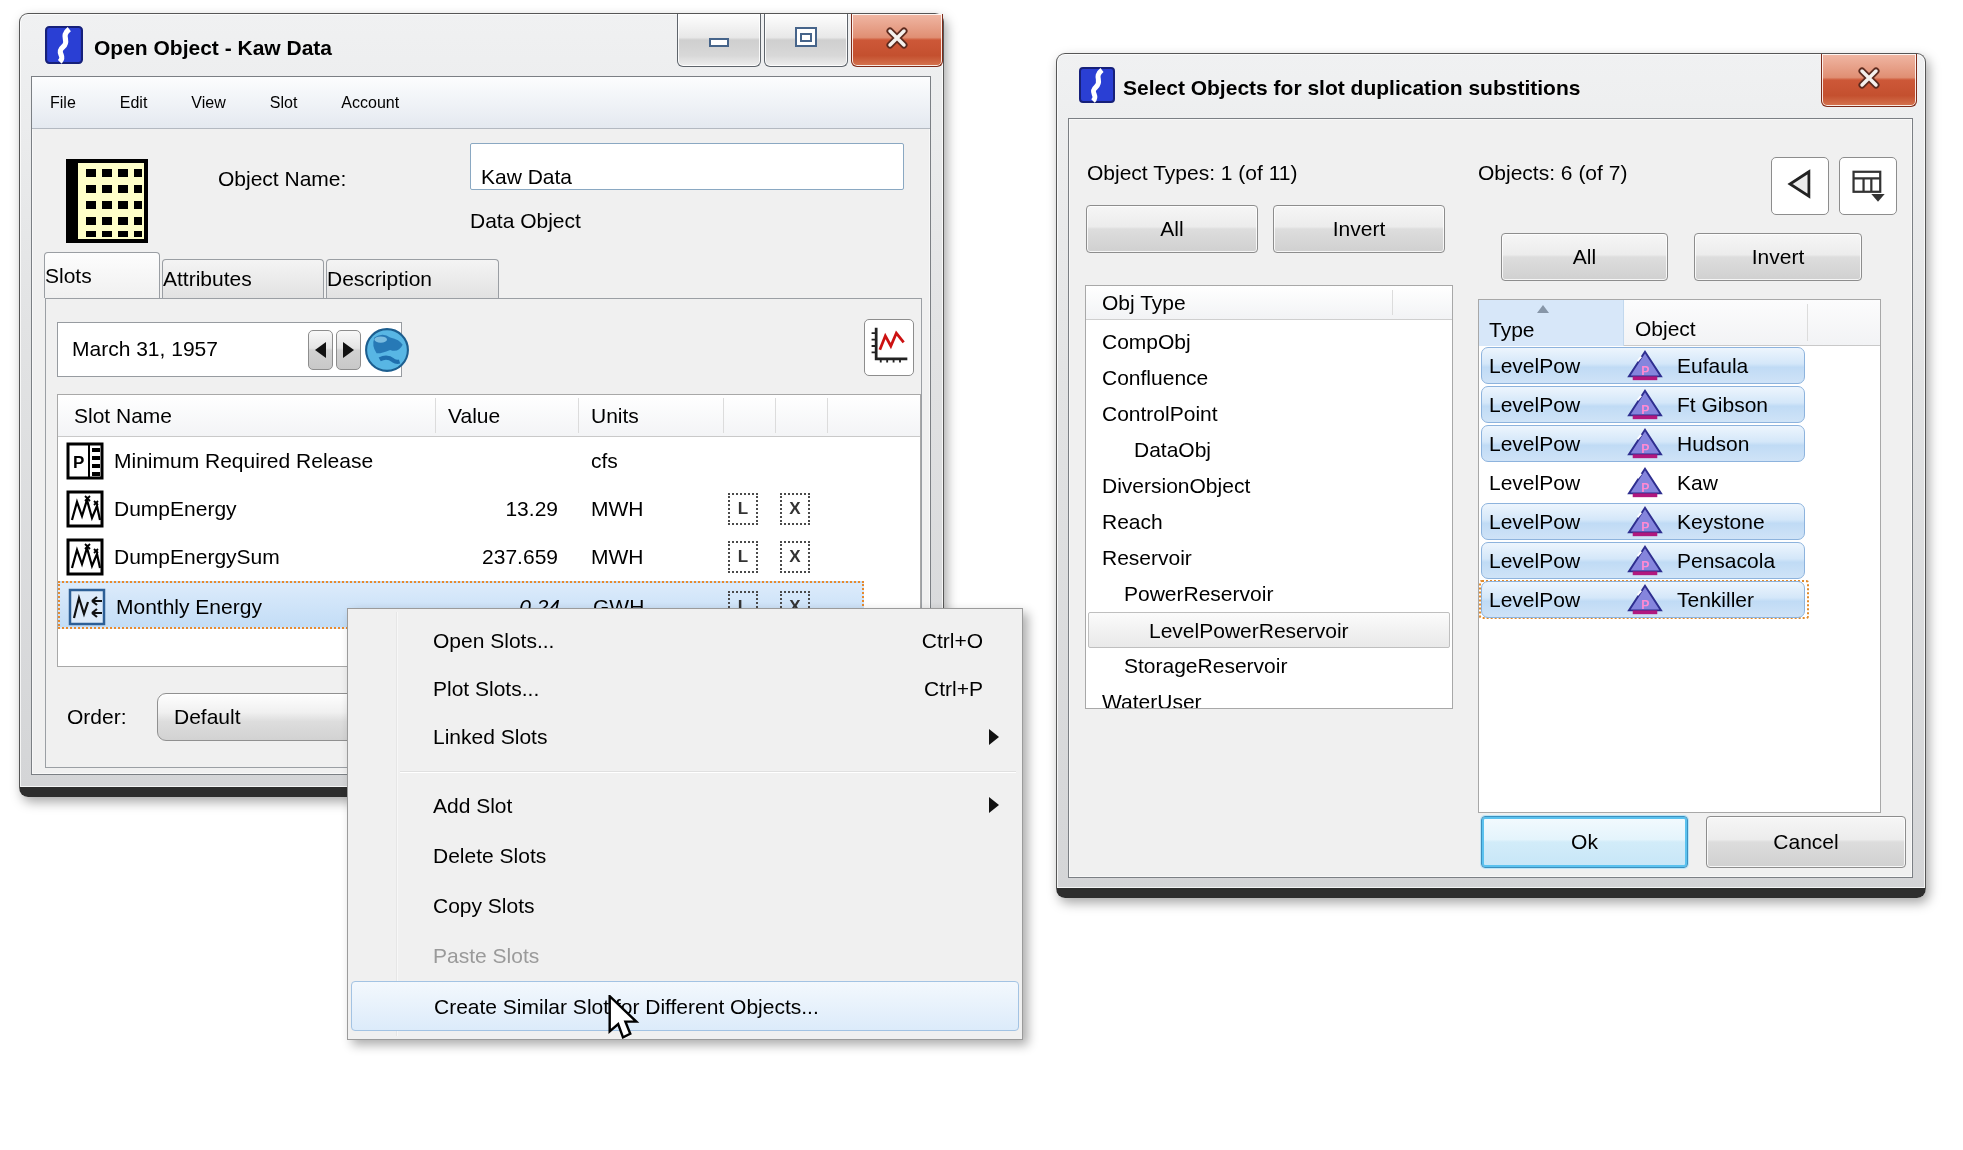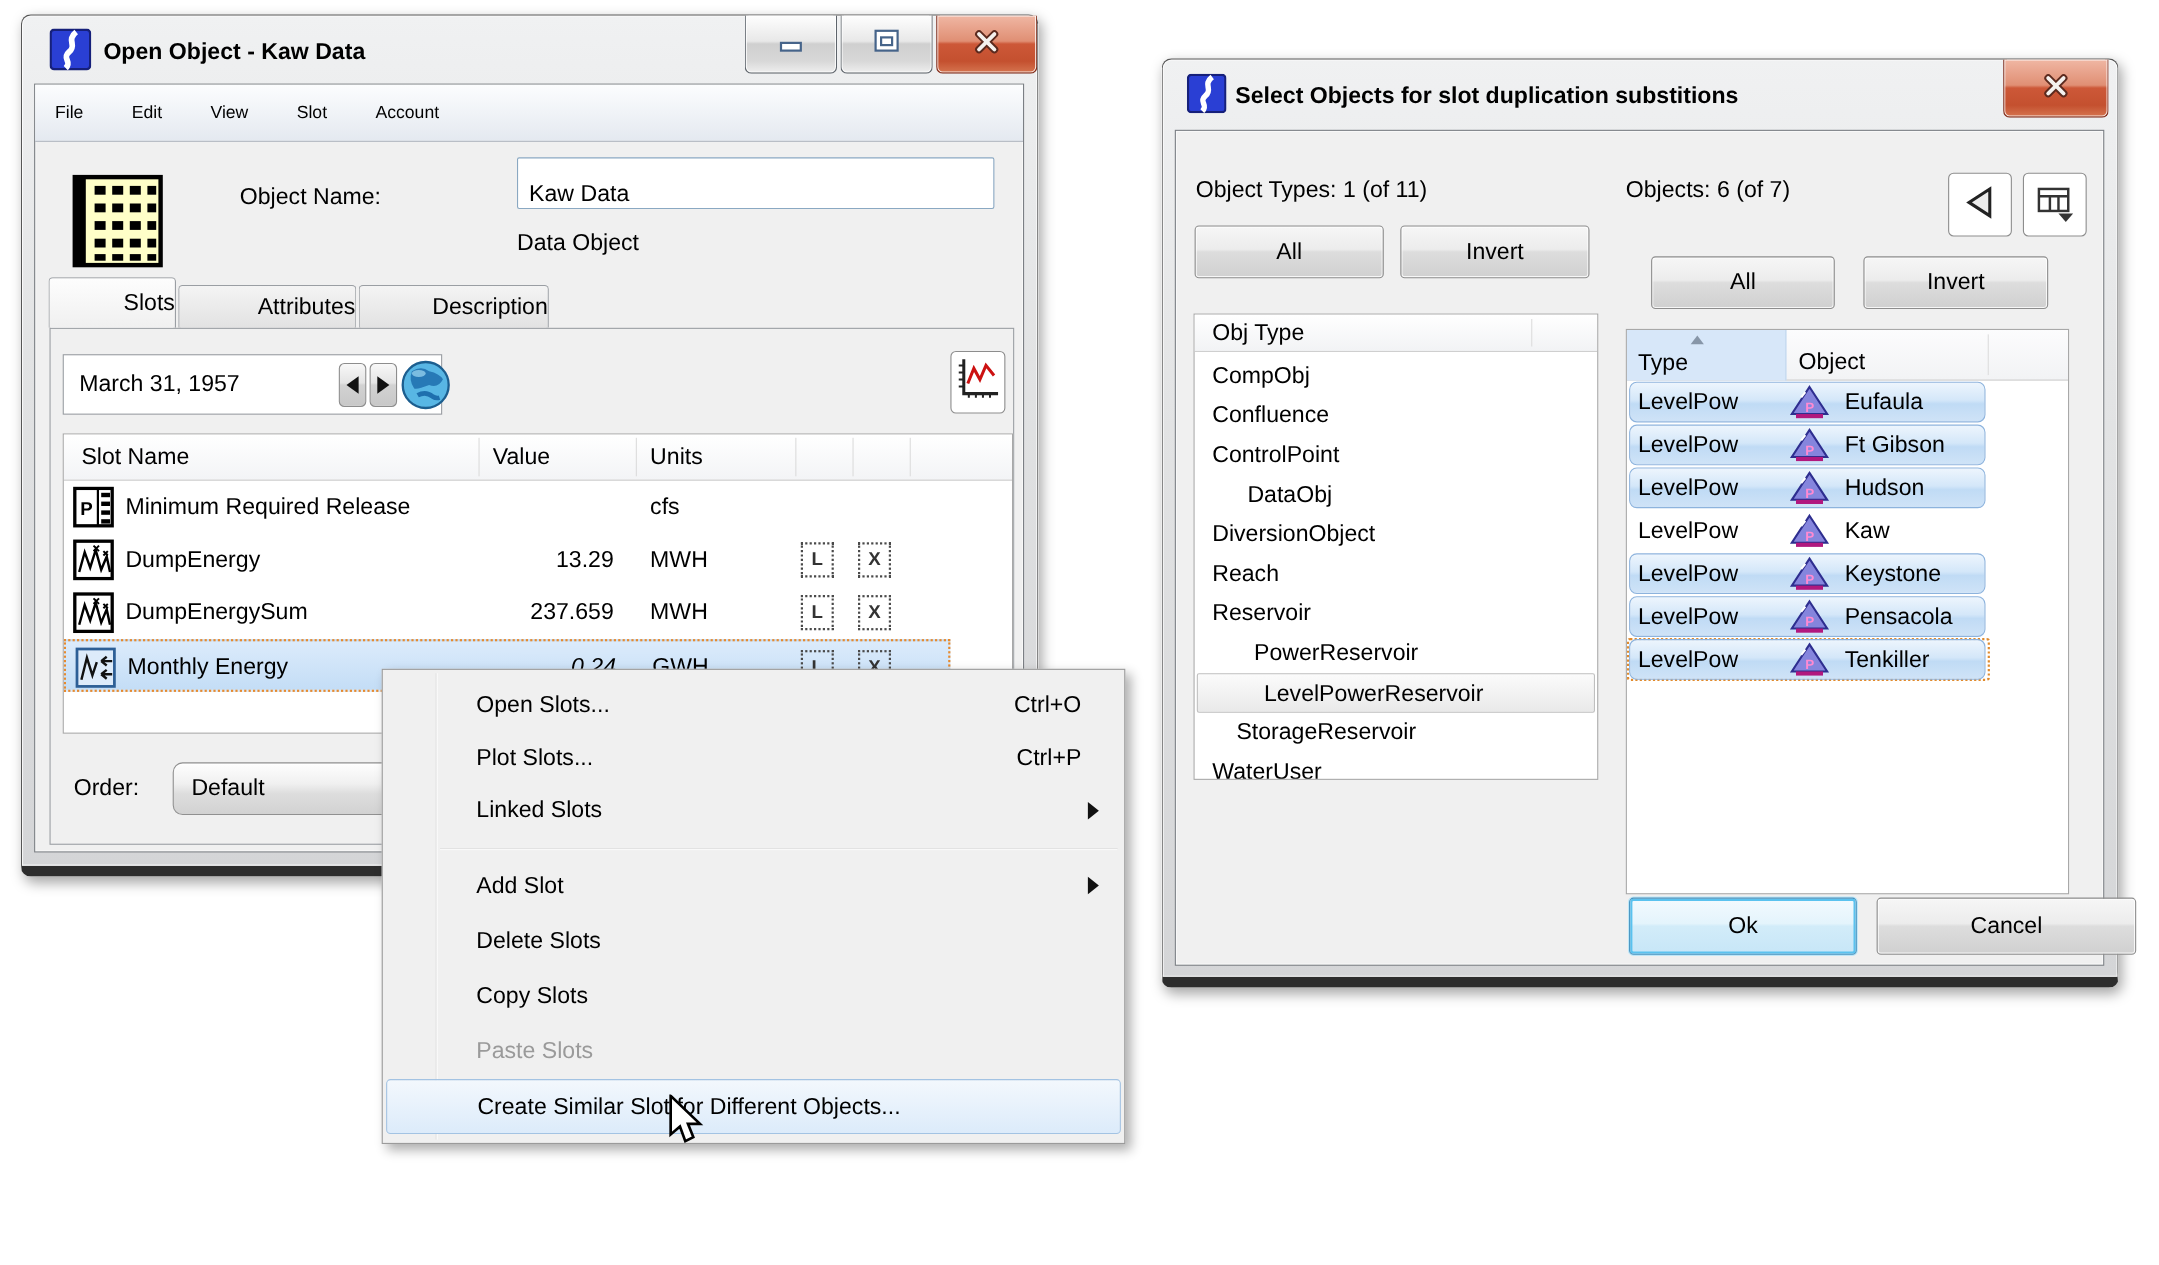--- a/index.html
+++ b/index.html
@@ -62,21 +62,21 @@
 
   .label { position:absolute; font-size:21px; white-space:nowrap; }
   .textbox {
     position:absolute; background:#fff; border:1px solid #8aa8c2; border-radius:2px;
     font-size:21px; display:flex; align-items:flex-end; padding:0 10px;
   }
 
   .tab {
     position:absolute; border:1px solid #9a9ea3; border-bottom:none;
     border-radius:4px 4px 0 0; background:linear-gradient(180deg,#f4f4f4,#e2e2e2);
-    display:flex; align-items:center; justify-content:flex-end; font-size:21px;
+    display:flex; align-items:center; justify-content:flex-start; font-size:21px;
   }
   .tab.active { background:#f0f0f0; z-index:3;
     background:linear-gradient(180deg,#fdfdfd,#f0f0f0); height:47px; }
   .panel { position:absolute; border:1px solid #9b9fa4; background:#f0f0f0; z-index:2; }
 
   .datebox { position:absolute; background:#fff; border:1px solid #979ba0; }
   .spinbtn { position:absolute;
     background:linear-gradient(180deg,#f8f8f8,#e4e4e4 45%,#d2d2d2 50%,#c8c8c8);
     border:1px solid #8d8d8d; border-radius:5px;
     display:flex; align-items:center; justify-content:center; }
@@ -462,21 +462,21 @@
         <span class="vsep" style="left:306px;"></span>
       </div>
       <div id="type-items">
           <div class="list-item" style="top: 38px; padding-left: 16px;"><span>CompObj</span></div>
           <div class="list-item" style="top: 74px; padding-left: 16px;"><span>Confluence</span></div>
           <div class="list-item" style="top: 110px; padding-left: 16px;"><span>ControlPoint</span></div>
           <div class="list-item" style="top: 146px; padding-left: 16px; margin-left: 32px;"><span>DataObj</span></div>
           <div class="list-item" style="top: 182px; padding-left: 16px;"><span>DiversionObject</span></div>
           <div class="list-item" style="top: 218px; padding-left: 16px;"><span>Reach</span></div>
           <div class="list-item" style="top: 254px; padding-left: 16px;"><span>Reservoir</span></div>
-          <div class="list-item" style="top: 290px; padding-left: 54px;"><span>PowerReservoir</span></div>
+          <div class="list-item" style="top: 290px; padding-left: 38px;"><span>PowerReservoir</span></div>
           <div class="list-item selected" style="top: 326px; padding-left: 60px;"><span>LevelPowerReservoir</span></div>
           <div class="list-item" style="top: 362px; padding-left: 38px;"><span>StorageReservoir</span></div>
           <div class="list-item" style="top: 398px; padding-left: 16px;"><span>WaterUser</span></div>
         </div>
     </div>
 
     <div class="objtable" style="left:409px; top:180px; width:403px; height:514px;">
       <div class="objt-head">
         <div class="type-cell">
           <span class="sort-asc" style="left:58px; top:5px;"></span>
@@ -562,17 +562,17 @@
                 <text x="16" y="27" font-size="13" font-weight="bold" fill="#ff8ad2" font-family="Liberation Sans,sans-serif">P</text>
               </svg></span>
             <span class="obj-cell" style="left:198px;">Tenkiller</span>
           </div>
         </div>
     </div>
 
     <div class="btn btn-default" style="left:412px; top:697px; width:207px; height:52px;">
       <span>Ok</span>
     </div>
-    <div class="btn" style="left:637px; top:697px; width:236px; height:52px;">
+    <div class="btn" style="left:637px; top:697px; width:200px; height:52px;">
       <span>Cancel</span>
     </div>
   </div>
 </div>
 
 </body></html>

